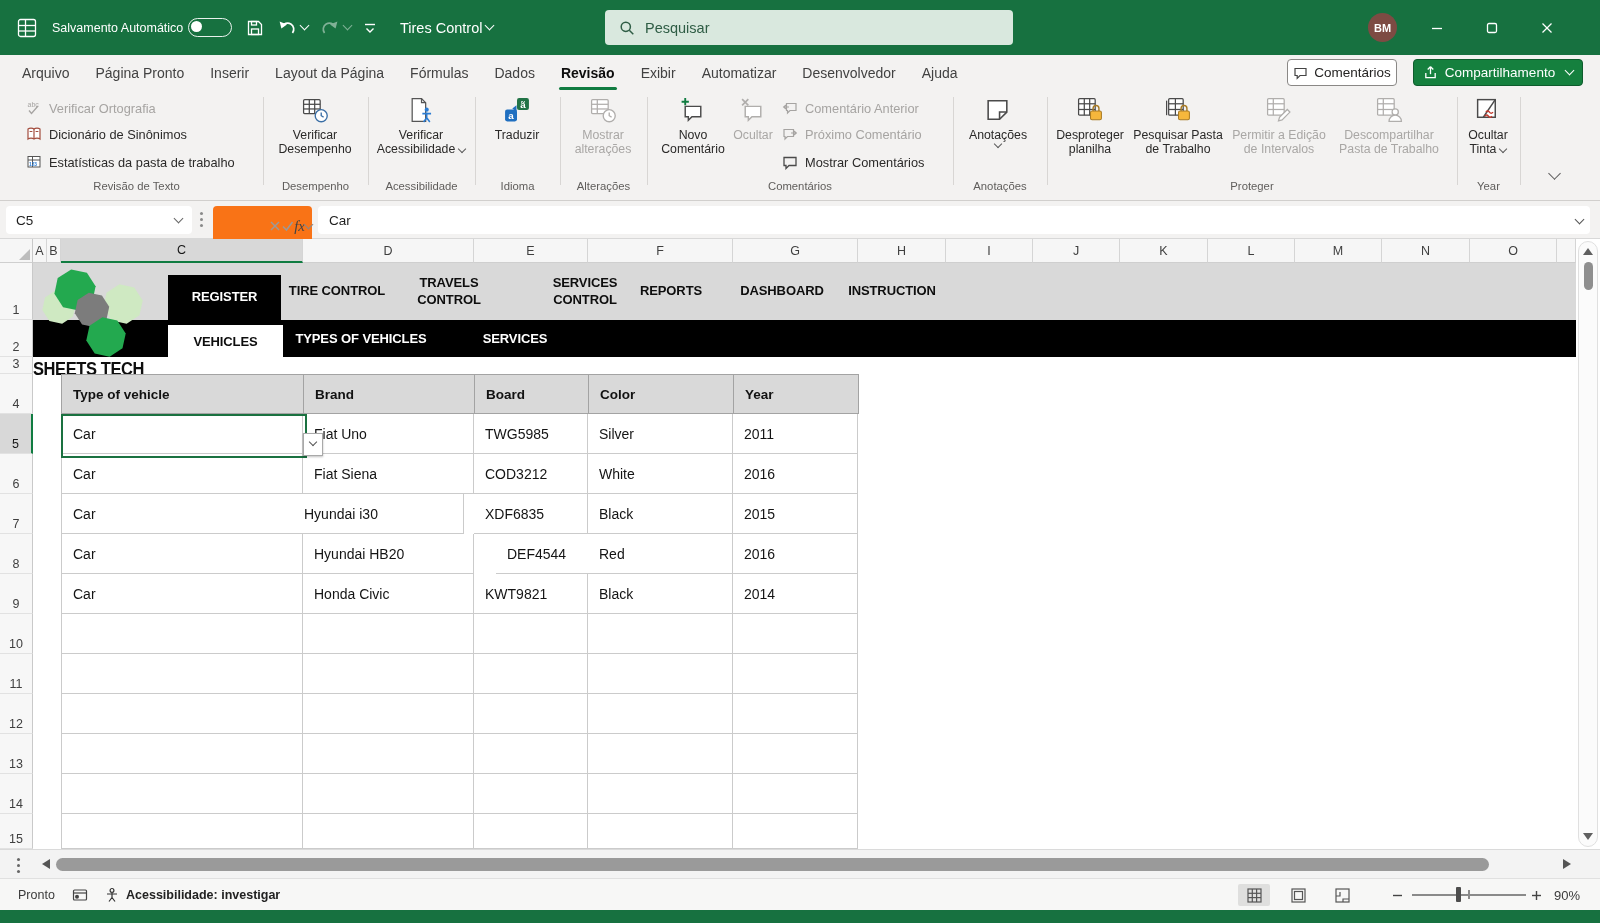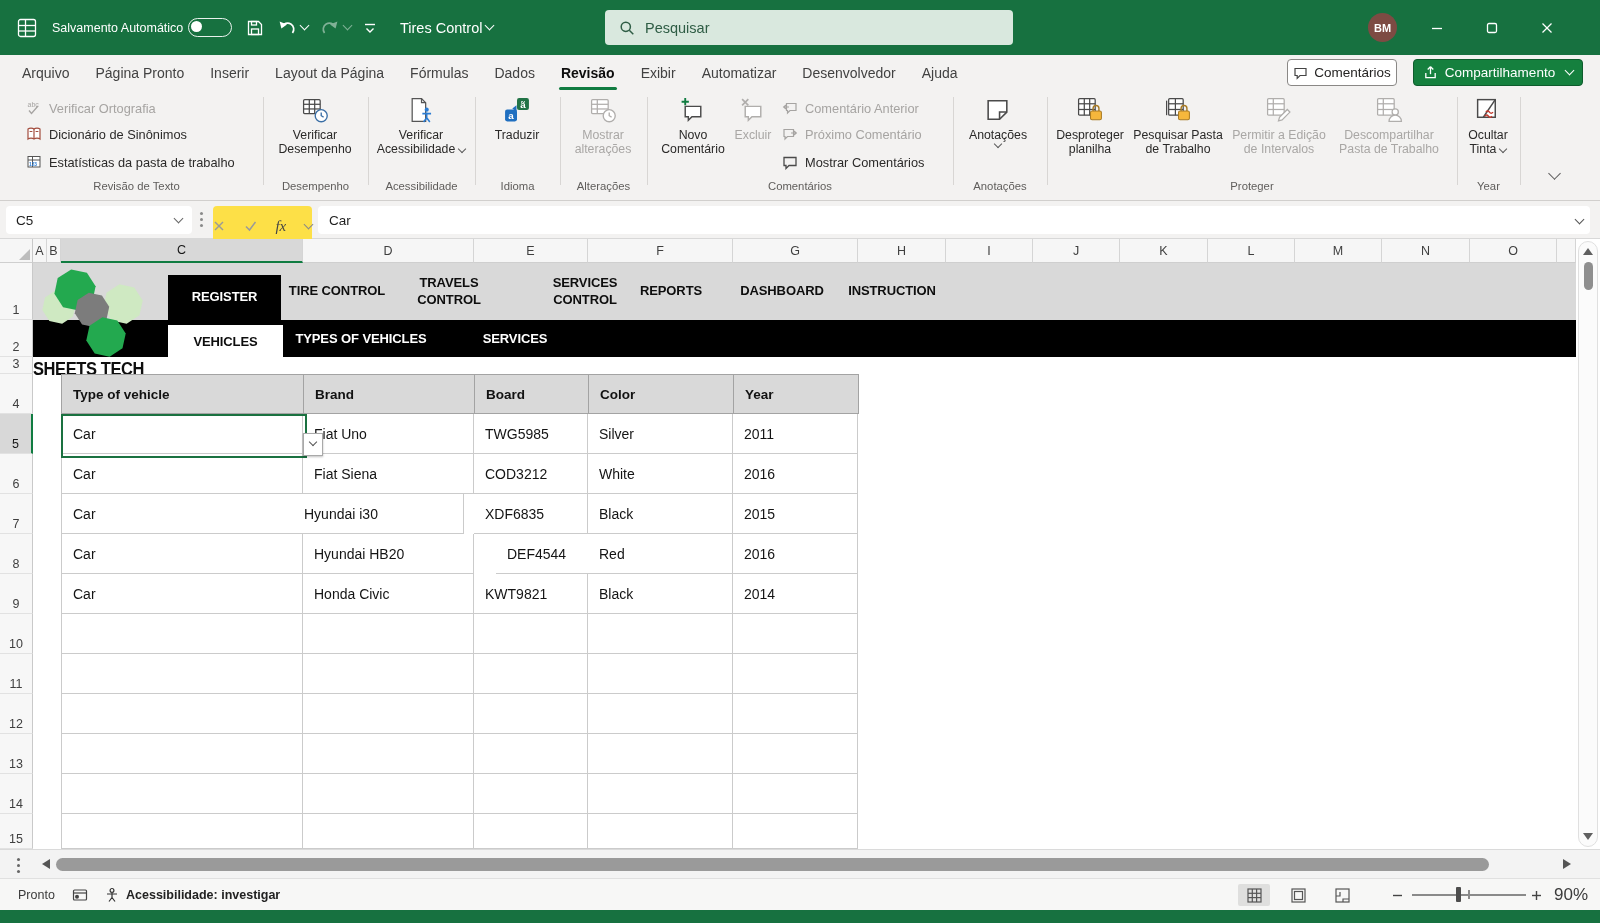--- a/index.html
+++ b/index.html
@@ -33,21 +33,21 @@
   .bigbtn{position:absolute;top:6px;display:flex;flex-direction:column;align-items:center;font-size:12.3px;color:#2B2A29;text-align:center;line-height:1.16}
   .bigbtn .lbl{margin-top:4px}
   .bigbtn.disabled{color:#A9A7A5}
   .chev.inl{width:5px;height:5px;border-width:1.3px;color:#5a5a5a;margin-left:4px;top:-1px}
   .chev.below{width:5px;height:5px;border-width:1.3px;color:#5a5a5a;margin:1px 0 0;top:-2px}
   .ribbon-collapse{position:absolute;left:1546px;top:76px;color:#5a5a5a}
   
   .frow{position:absolute;left:0;top:201px;width:1600px;height:38px;background:#F3F2F1;border-bottom:1px solid #D8D8D8;box-sizing:border-box}
   .namebox{position:absolute;left:6px;top:5px;width:186px;height:28px;background:#fff;border-radius:4px;display:flex;align-items:center;padding:0 10px;font-size:13.5px;color:#1f1f1f;box-sizing:border-box}
   .dots3{position:absolute;left:200px;top:17px;width:3px;height:3px;background:#8a8a8a;border-radius:50%;box-shadow:0 -6px 0 #8a8a8a,0 6px 0 #8a8a8a}
-  .fxgroup{position:absolute;left:213px;top:5px;width:99px;height:40px;background:#fde047;border-radius:4px;display:flex;align-items:center;justify-content:space-between}
+  .fxgroup{position:absolute;left:213px;top:5px;width:99px;height:40px;background:#f97316;border-radius:4px;display:flex;align-items:center;justify-content:flex-end}
   .finput{position:absolute;left:318px;top:5px;width:1272px;height:28px;background:#fff;border-radius:4px;display:flex;align-items:center;padding:0 11px;font-size:13.5px;color:#1f1f1f;box-sizing:border-box}
   .fx{font-family:"Liberation Serif",serif;font-style:italic;font-size:15px;color:#444}
   
   .sheet{position:absolute;left:0;top:239px;width:1600px;height:610px;background:#fff;overflow:hidden}
   .colhdr{position:absolute;top:0;height:24px;background:#F6F6F6;border-right:1px solid #D5D5D5;border-bottom:1px solid #CFCFCF;box-sizing:border-box;display:flex;align-items:center;justify-content:center;font-size:12.5px;color:#3f3f3f}
   .colhdr.sel{background:#D8D8D8;border-bottom:2px solid #107C41;color:#161616}
   .rowhdr{position:absolute;left:0;width:33px;background:#F7F7F7;border-right:1px solid #C9C9C9;border-bottom:1px solid #E2E2E2;box-sizing:border-box;display:flex;align-items:flex-end;justify-content:center;font-size:12.5px;color:#3f3f3f;padding-bottom:2px}
   .rowhdr.sel{background:#D8D8D8;border-right:2px solid #107C41;color:#161616}
   .corner{position:absolute;left:0;top:0;width:33px;height:24px;background:#F6F6F6;border-right:1px solid #C9C9C9;border-bottom:1px solid #CFCFCF;box-sizing:border-box}
   .corner::after{content:"";position:absolute;right:2px;bottom:2px;width:0;height:0;border-left:11px solid transparent;border-bottom:11px solid #BDBDBD}
@@ -294,21 +294,21 @@
           <path d="M6,10 h15 v10 h-8.5 l-3.5,3.5 v-3.5 h-3 z" fill="#fff" stroke="#4a4a4a" stroke-width="1.4"></path>
           <path d="M2.5,5.5 h7 M6,2 v7" stroke="#107C41" stroke-width="1.8" fill="none"></path>
         </svg>
       <span class="lbl">Novo Comentário</span>
     </div>
     <div class="bigbtn disabled" style="left:728px;width:50px">
       <svg width="28" height="28" viewBox="0 0 27 27">
           <path d="M6,10 h15 v10 h-8.5 l-3.5,3.5 v-3.5 h-3 z" fill="#fff" stroke="#B0AEAC" stroke-width="1.4"></path>
           <path d="M3,3 l6,6 M9,3 l-6,6" stroke="#B0AEAC" stroke-width="1.6"></path>
         </svg>
-      <span class="lbl">Excluir</span>
+      <span class="lbl">Ocultar</span>
     </div>
     <div class="smallitem disabled" style="left:782px;top:8px">
       <svg width="16" height="16" viewBox="0 0 16 16">
           <path d="M4.5,3.5 h9.5 v7 h-6 l-2.5,2.5 v-2.5 h-1 z" fill="none" stroke="currentColor" stroke-width="1.2"></path>
           <path d="M7,7 h-5 M4,5 l-2.3,2 2.3,2" stroke="currentColor" fill="none" stroke-width="1.2"></path>
         </svg>
       <span>Comentário Anterior</span>
     </div>
     <div class="smallitem disabled" style="left:782px;top:34px">
       <svg width="16" height="16" viewBox="0 0 16 16">
@@ -628,17 +628,17 @@
     <div class="ztick"></div>
     <div class="zthumb"></div>
     <span class="sbi" style="left:1531px">
         <svg width="11" height="11" viewBox="0 0 11 11">
           <g stroke="#444" stroke-width="1.4">
             <line x1="1" y1="5.5" x2="10" y2="5.5"></line>
             <line x1="5.5" y1="1" x2="5.5" y2="10"></line>
           </g>
         </svg>
       </span>
-    <span class="sbi" style="left:1554px;font-size:17px">90%</span>
+    <span class="sbi" style="left:1554px;font-size:13px">90%</span>
   </div>
 
   <div class="strip"></div>
 </div>
 
 </body></html>

